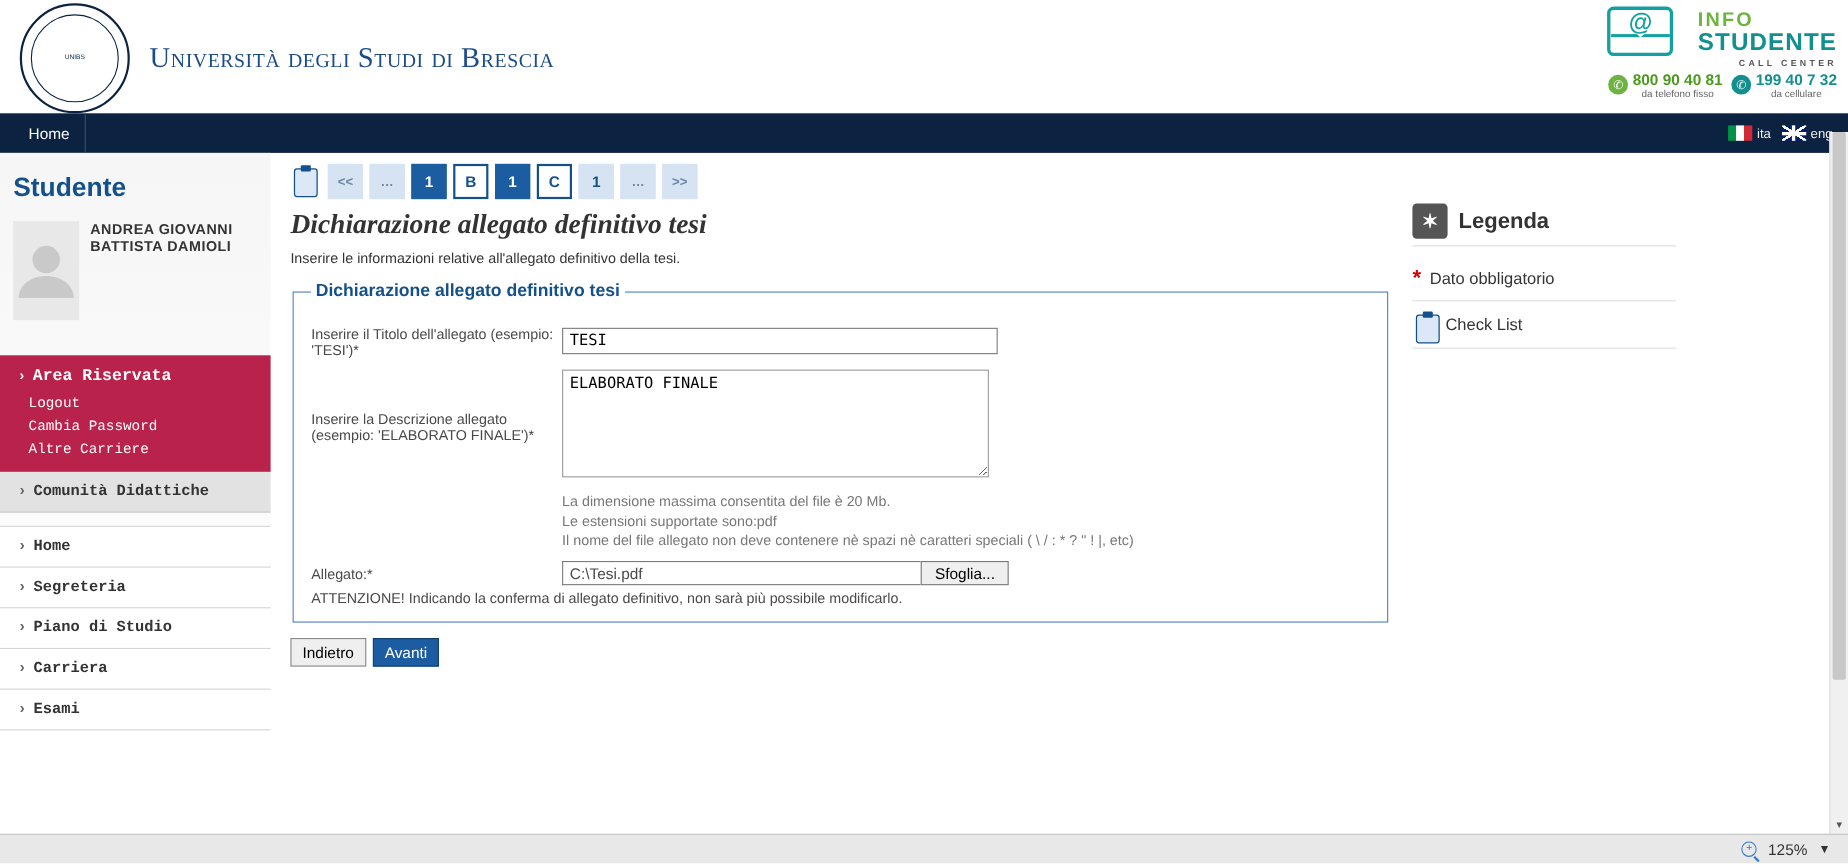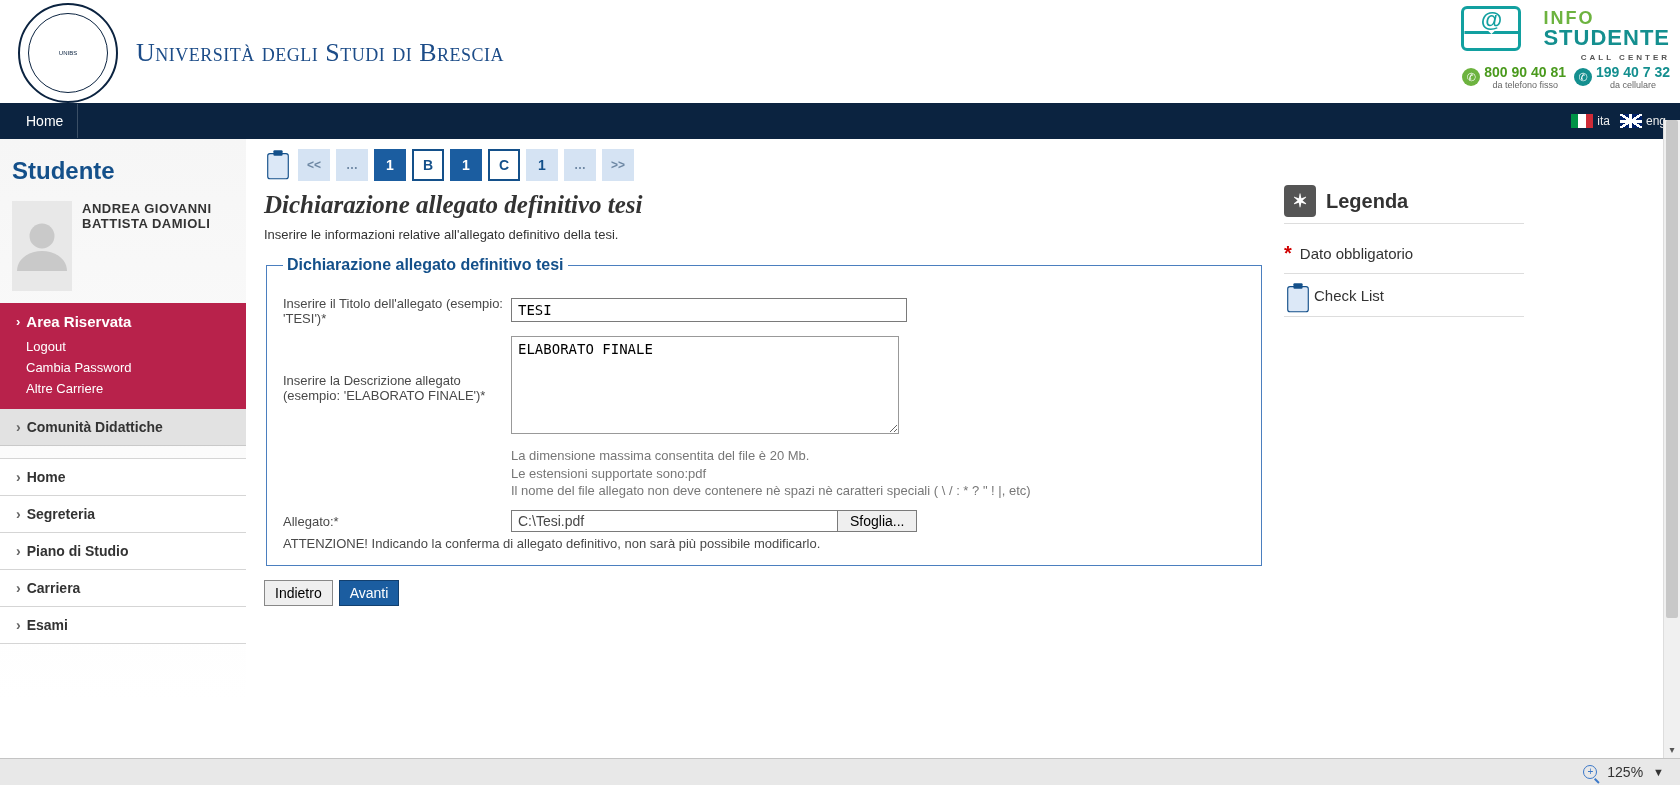--- a/index.html
+++ b/index.html
@@ -153,20 +153,22 @@
   }
   .avatar{
     width:80px;height:90px;background:#e8e8e8;display:flex;align-items:center;justify-content:center;
   }
   .avatar svg{fill:#c9c9c9;}
   .user-name{
     font-size:13px; font-weight:700; color:#333; letter-spacing:.5px;
   }
 
   .side-block{
+    margin-top:20px;
+    font-family:Liberation Mono, monospace;
   }
   .side-red{
     background:#b8224b; color:#fff; padding:10px 16px;
   }
   .side-red .side-title{
     font-weight:700; font-size:15px; margin-bottom:6px; display:flex; align-items:center; gap:6px;
   }
   .side-red .side-title::before{content:"›"; font-size:13px;}
   .side-red .side-link{ font-size:13px; color:#fff; padding:3px 0 3px 10px; cursor:pointer;}
   .side-gray{

